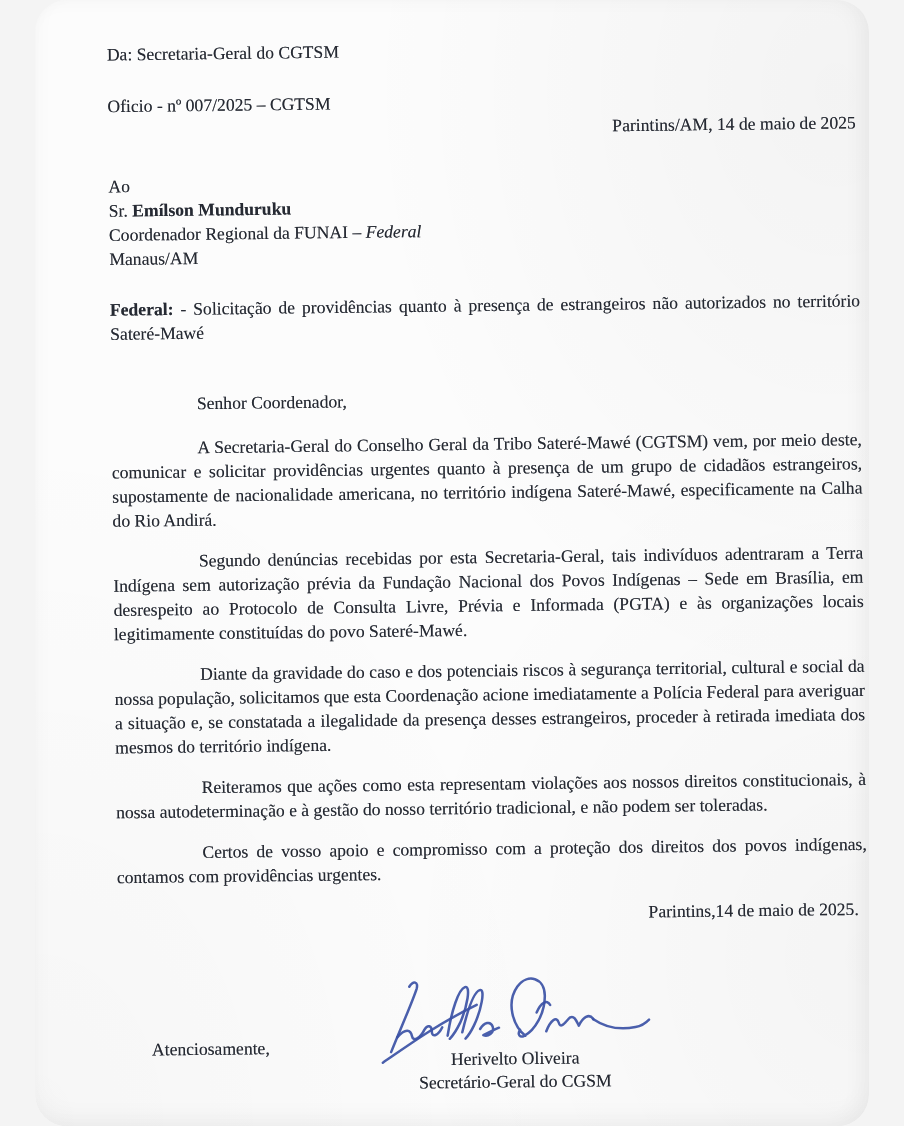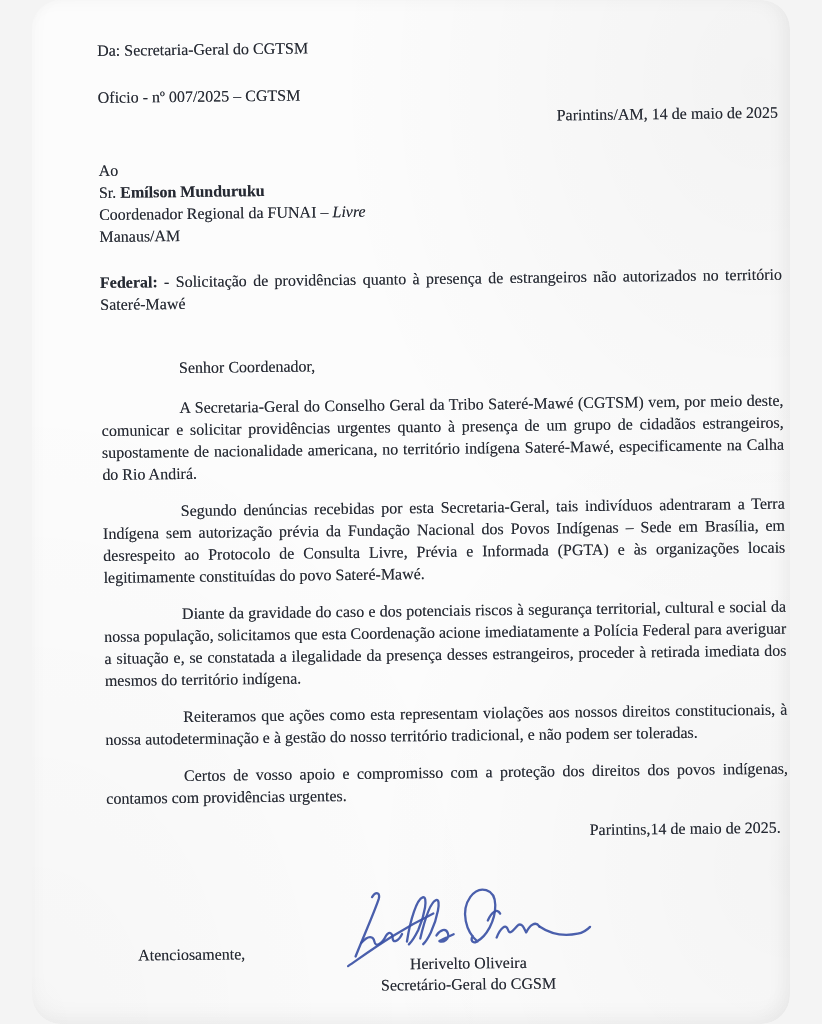--- a/index.html
+++ b/index.html
@@ -87,21 +87,21 @@
 
     <div class="line">Da: Secretaria-Geral do CGTSM</div>
 
     <div class="line reference-line">Oficio - nº 007/2025 – CGTSM</div>
 
     <div class="line date-top">Parintins/AM, 14 de maio de 2025</div>
 
     <div class="recipient">
       <div class="line">Ao</div>
       <div class="line"><span>Sr. </span><span class="bold">Emílson Munduruku</span></div>
-      <div class="line"><span>Coordenador Regional da FUNAI – </span><span class="italic">Livre</span></div>
+      <div class="line"><span>Coordenador Regional da FUNAI – </span><span class="italic">Federal</span></div>
       <div class="line">Manaus/AM</div>
     </div>
 
     <div class="subject"><span class="bold">Federal:</span><span> - Solicitação de providências quanto à presença de estrangeiros não autorizados no território Sateré-Mawé</span></div>
 
     <div class="line greeting">Senhor Coordenador,</div>
 
     <div class="body-paragraphs">
       <p>A Secretaria-Geral do Conselho Geral da Tribo Sateré-Mawé (CGTSM) vem, por meio deste, comunicar e solicitar providências urgentes quanto à presença de um grupo de cidadãos estrangeiros, supostamente de nacionalidade americana, no território indígena Sateré-Mawé, especificamente na Calha do Rio Andirá.</p>
       <p>Segundo denúncias recebidas por esta Secretaria-Geral, tais indivíduos adentraram a Terra Indígena sem autorização prévia da Fundação Nacional dos Povos Indígenas – Sede em Brasília, em desrespeito ao Protocolo de Consulta Livre, Prévia e Informada (PGTA) e às organizações locais legitimamente constituídas do povo Sateré-Mawé.</p>

